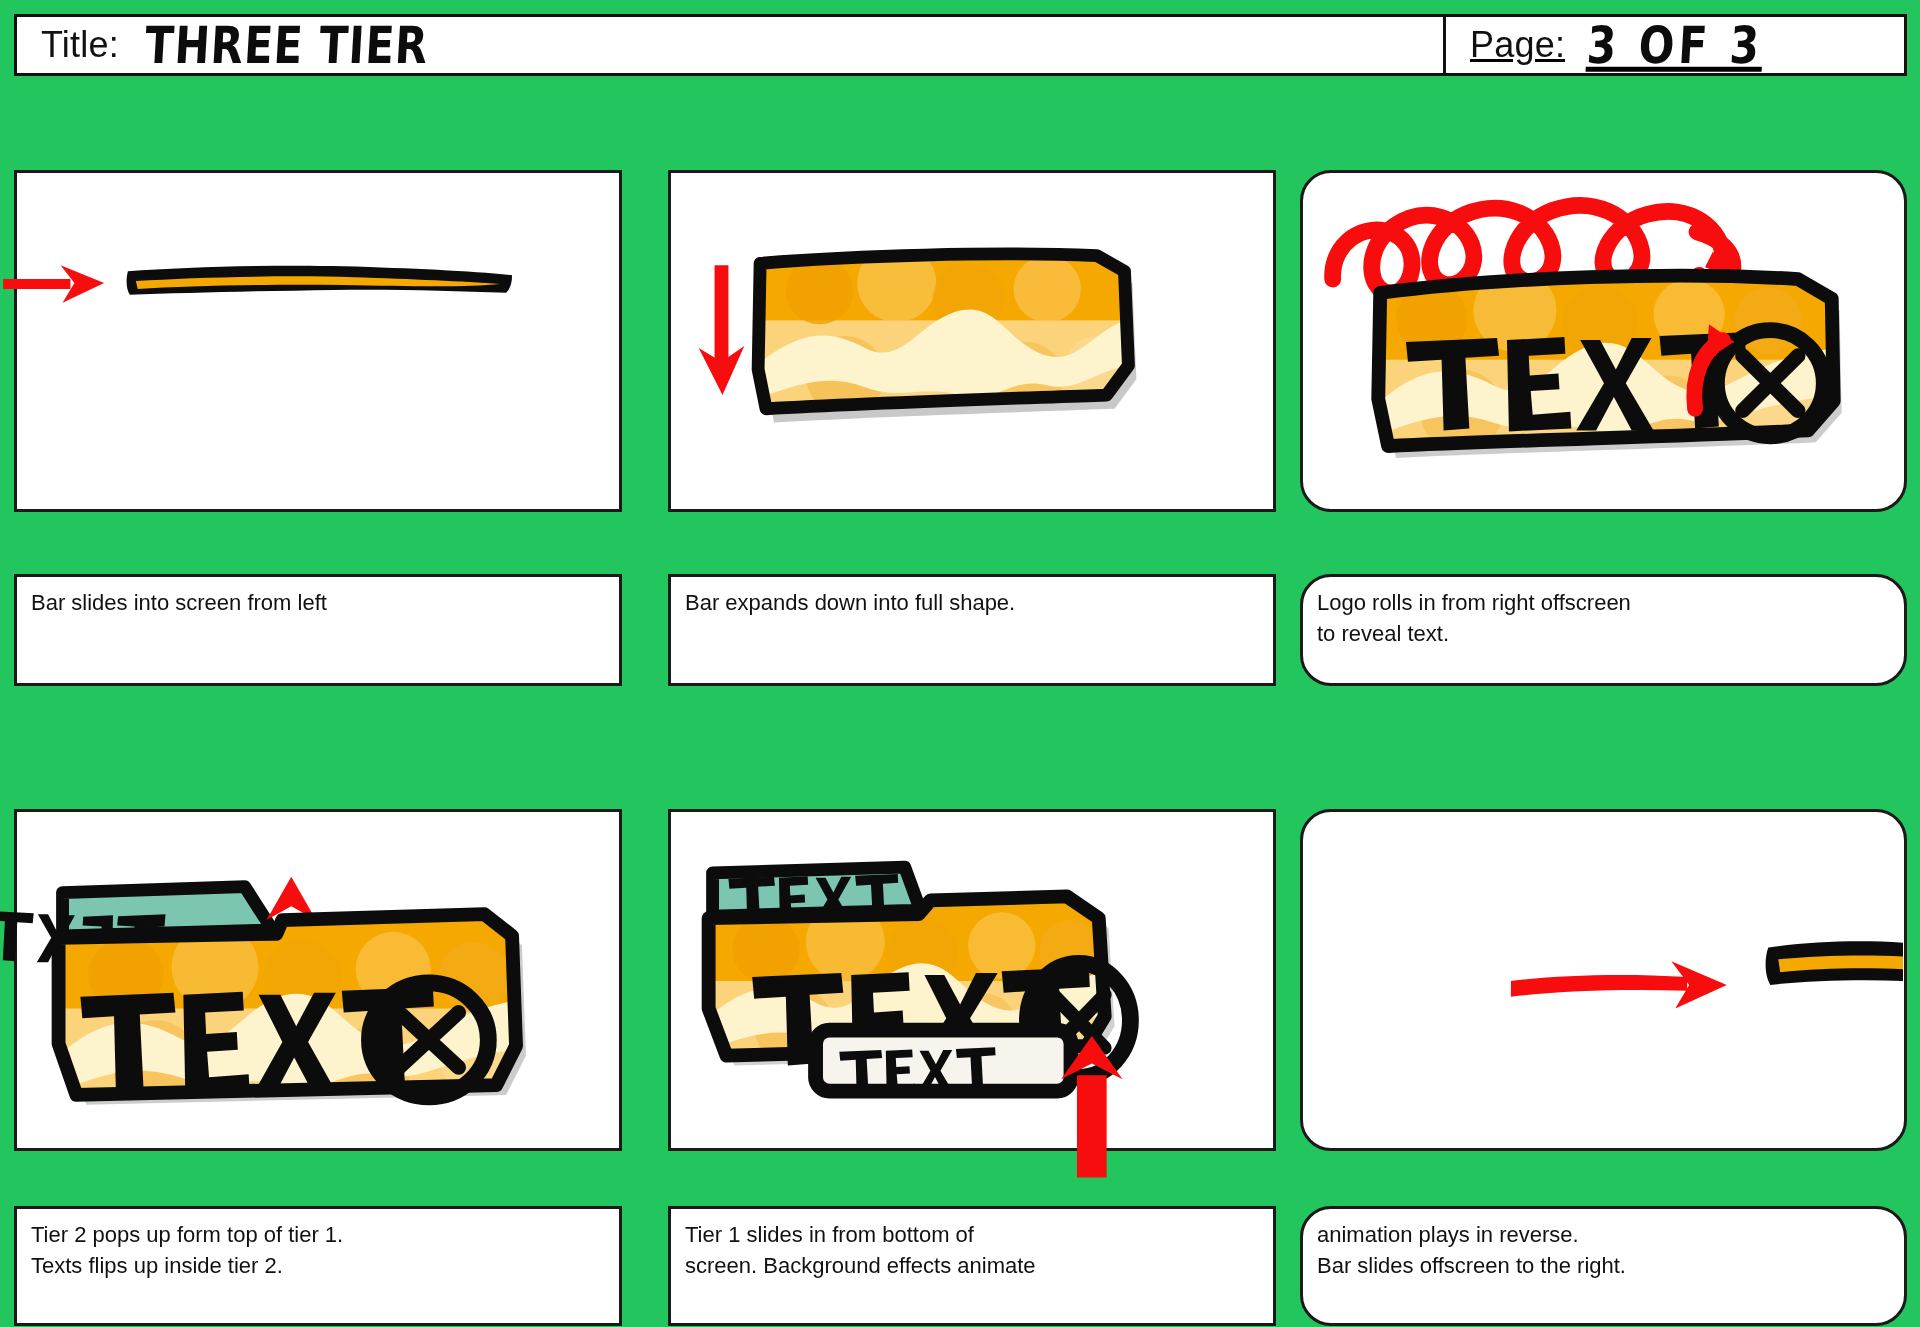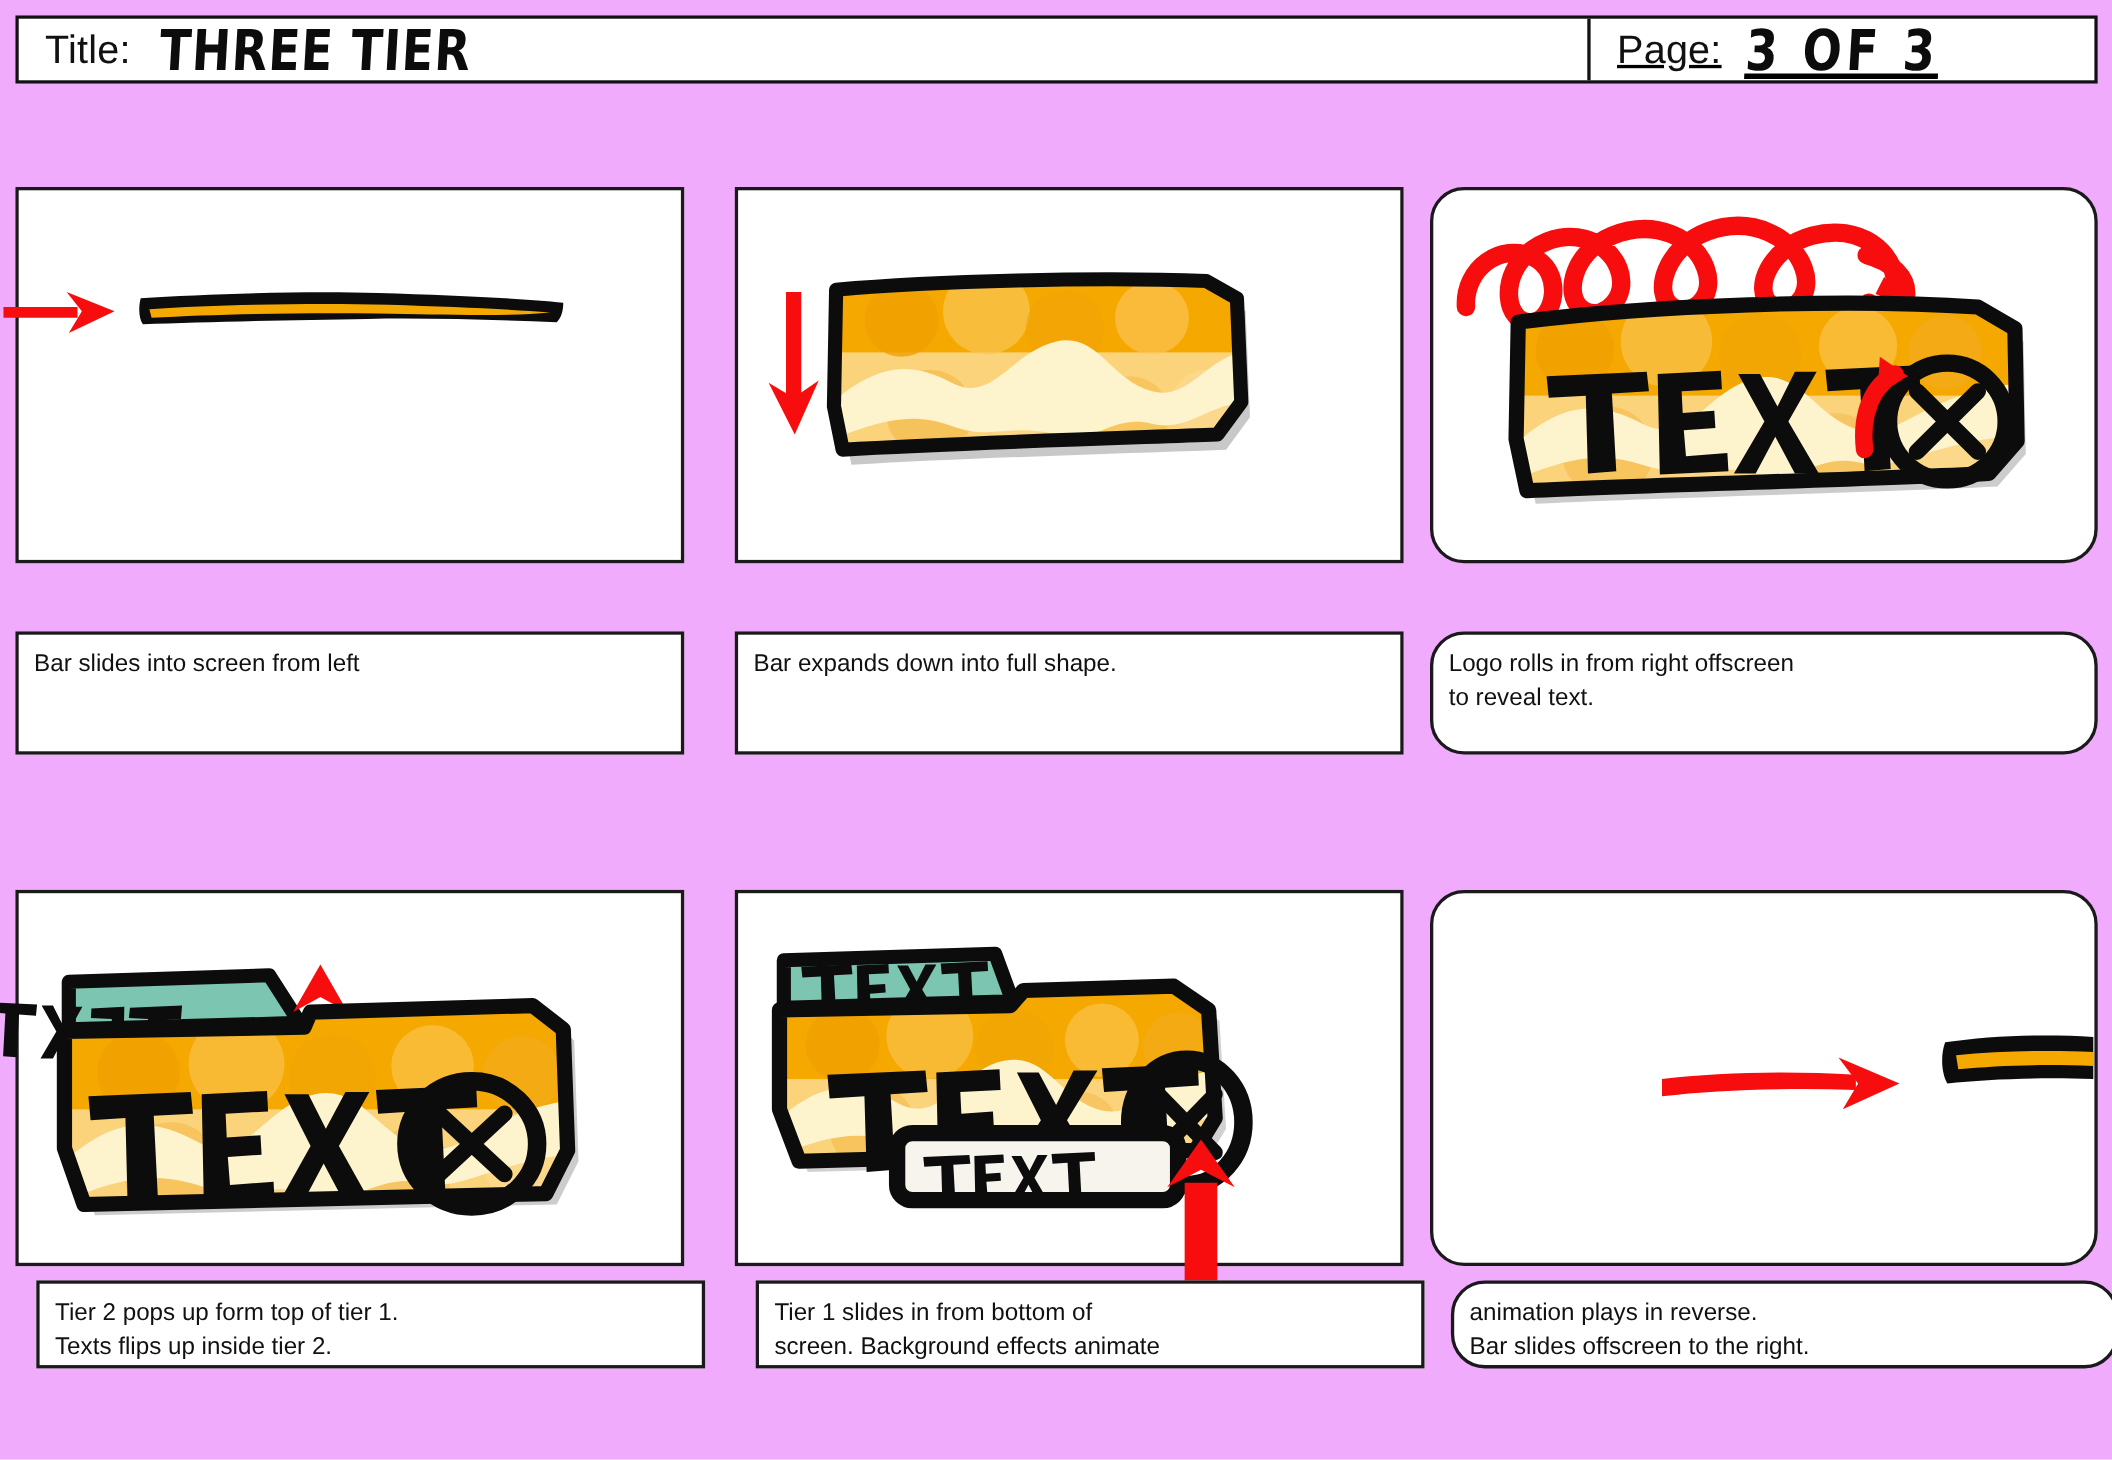--- a/index.html
+++ b/index.html
@@ -5,21 +5,21 @@
   * { box-sizing: border-box; }
   html, body {
     margin: 0; padding: 0;
     background: #ffffff;
     font-family: "Liberation Sans", sans-serif;
   }
   #page {
     position: relative;
     width: 1920px;
     height: 1327px;
-    background: #f0abfc;
+    background: #22c55e;
     overflow: hidden;
   }
 
   
   #header {
     position: absolute;
     left: 14px; top: 14px;
     width: 1893px; height: 62px;
     border: 3px solid #111111;
     display: flex;
@@ -83,21 +83,21 @@
   }
   .caption span { display: block; white-space: nowrap; }
 
   
   .col1 { left: 14px;   width: 608px; }
   .col2 { left: 668px;  width: 608px; }
   .col3 { left: 1300px; width: 607px; border-radius: 31px; }
   .rowA { top: 170px;  height: 342px; }
   .rowB { top: 809px;  height: 342px; }
   .capA { top: 574px;  height: 112px; }
-  .capB { top: 1164px; height: 80px; margin-left: 19px; }
+  .capB { top: 1206px; height: 120px; }
 
   svg.art { position: absolute; left: 0; top: 0; width: 100%; height: 100%; overflow: visible; }
 </style>
 </head>
 <body>
 
 <div id="page">
 
   <div id="header">
     <div id="title-cell">

